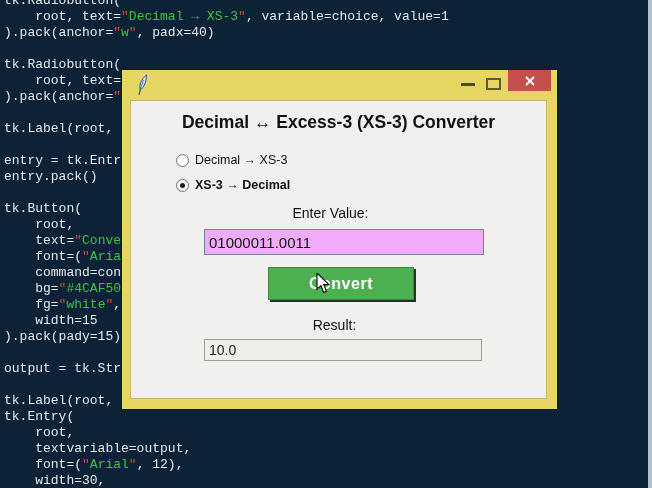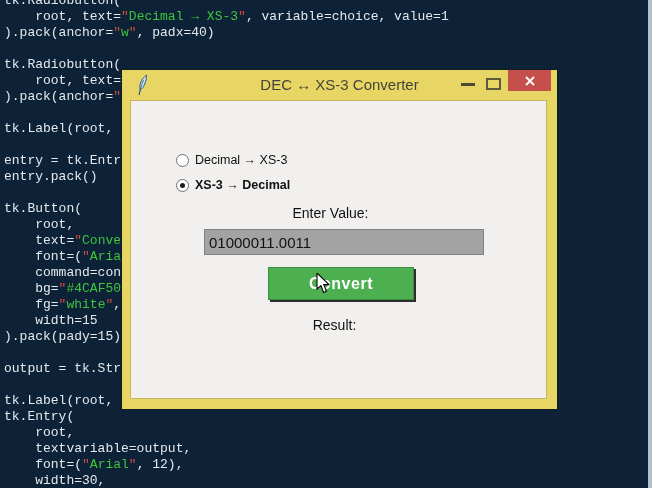--- a/index.html
+++ b/index.html
@@ -71,21 +71,21 @@
   .radio-dot.on{background:#1c1c1c;}
   .radio-label{font-size:12.5px;color:#111;}
   .field-label{
     position:absolute;left:0;right:16px;text-align:center;
     font-size:14px;color:#111;
   }
   .lbl-enter{top:104px;}
   .lbl-result{top:216px;padding-left:8px;}
   .entry{
     position:absolute;left:73px;top:128px;width:274px;height:24px;
-    background:#a3a3a3;border:1px solid #7c828a;box-sizing:content-box;
+    background:#f0abfc;border:1px solid #7c828a;box-sizing:content-box;
     font-size:15px;color:#111;padding:0 0 0 4px;
     font-family:"Liberation Sans","DejaVu Sans",sans-serif;
   }
   .convert{
     position:absolute;left:137px;top:166px;width:144px;height:31px;
     background:#4caf50;border:1px solid #3c8d40;
     box-shadow:2px 2px 0 rgba(10,10,10,.85);
     color:#fff;font-size:16px;font-weight:bold;letter-spacing:.5px;
     font-family:"Liberation Sans","DejaVu Sans",sans-serif;
     display:flex;align-items:center;justify-content:center;cursor:pointer;
@@ -104,31 +104,31 @@
 <div class="scrollbar"></div>
 
 <div class="win">
 
   <div class="titlebar">
     <svg class="app-icon" viewBox="0 0 14 22">
       <path d="M10.5 1 C5 5.5, 3 10.5, 4.2 16.2 C8 13, 10.5 8, 10.5 1 Z" fill="#cfe2f2" stroke="#2b5d8c" stroke-width="1"></path>
       <path d="M7.5 6 C6 10, 5 13, 4.2 16.2" fill="none" stroke="#2b5d8c" stroke-width="0.8"></path>
       <line x1="4.2" y1="16.2" x2="3" y2="21" stroke="#2b5d8c" stroke-width="1.2"></line>
     </svg>
-    <div class="title">DEC ↔ XS-3 Converter</div>
     <div class="btn-min"></div>
     <div class="btn-max"></div>
     <div class="btn-close">
       <svg width="10" height="10" viewBox="0 0 10 10">
         <path d="M1 1 L9 9 M9 1 L1 9" stroke="#ffffff" stroke-width="1.8"></path>
       </svg>
     </div>
   </div>
 
   <div class="content">
+    <div class="heading">Decimal ↔ Excess-3 (XS-3) Converter</div>
 
     <div class="radio-row r1">
       <span class="radio-circle">
           <span class="radio-dot"></span>
         </span>
       <span class="radio-label">Decimal → XS-3</span>
     </div>
     <div class="radio-row r2">
       <span class="radio-circle">
           <span class="radio-dot on"></span>
@@ -141,14 +141,15 @@
 
     <div class="convert">
       <span>Convert</span>
     </div>
 
     <svg class="cursor" viewBox="0 0 15 21">
       <path d="M1 0 L1 16 L5 12.6 L7.6 19.5 L10.4 18.3 L7.8 11.6 L13 11.6 Z" fill="#ffffff" stroke="#000000" stroke-width="1.1"></path>
     </svg>
 
     <div class="field-label lbl-result">Result:</div>
+    <div class="result-box">10.0</div>
   </div>
 </div>
 
 </body></html>

